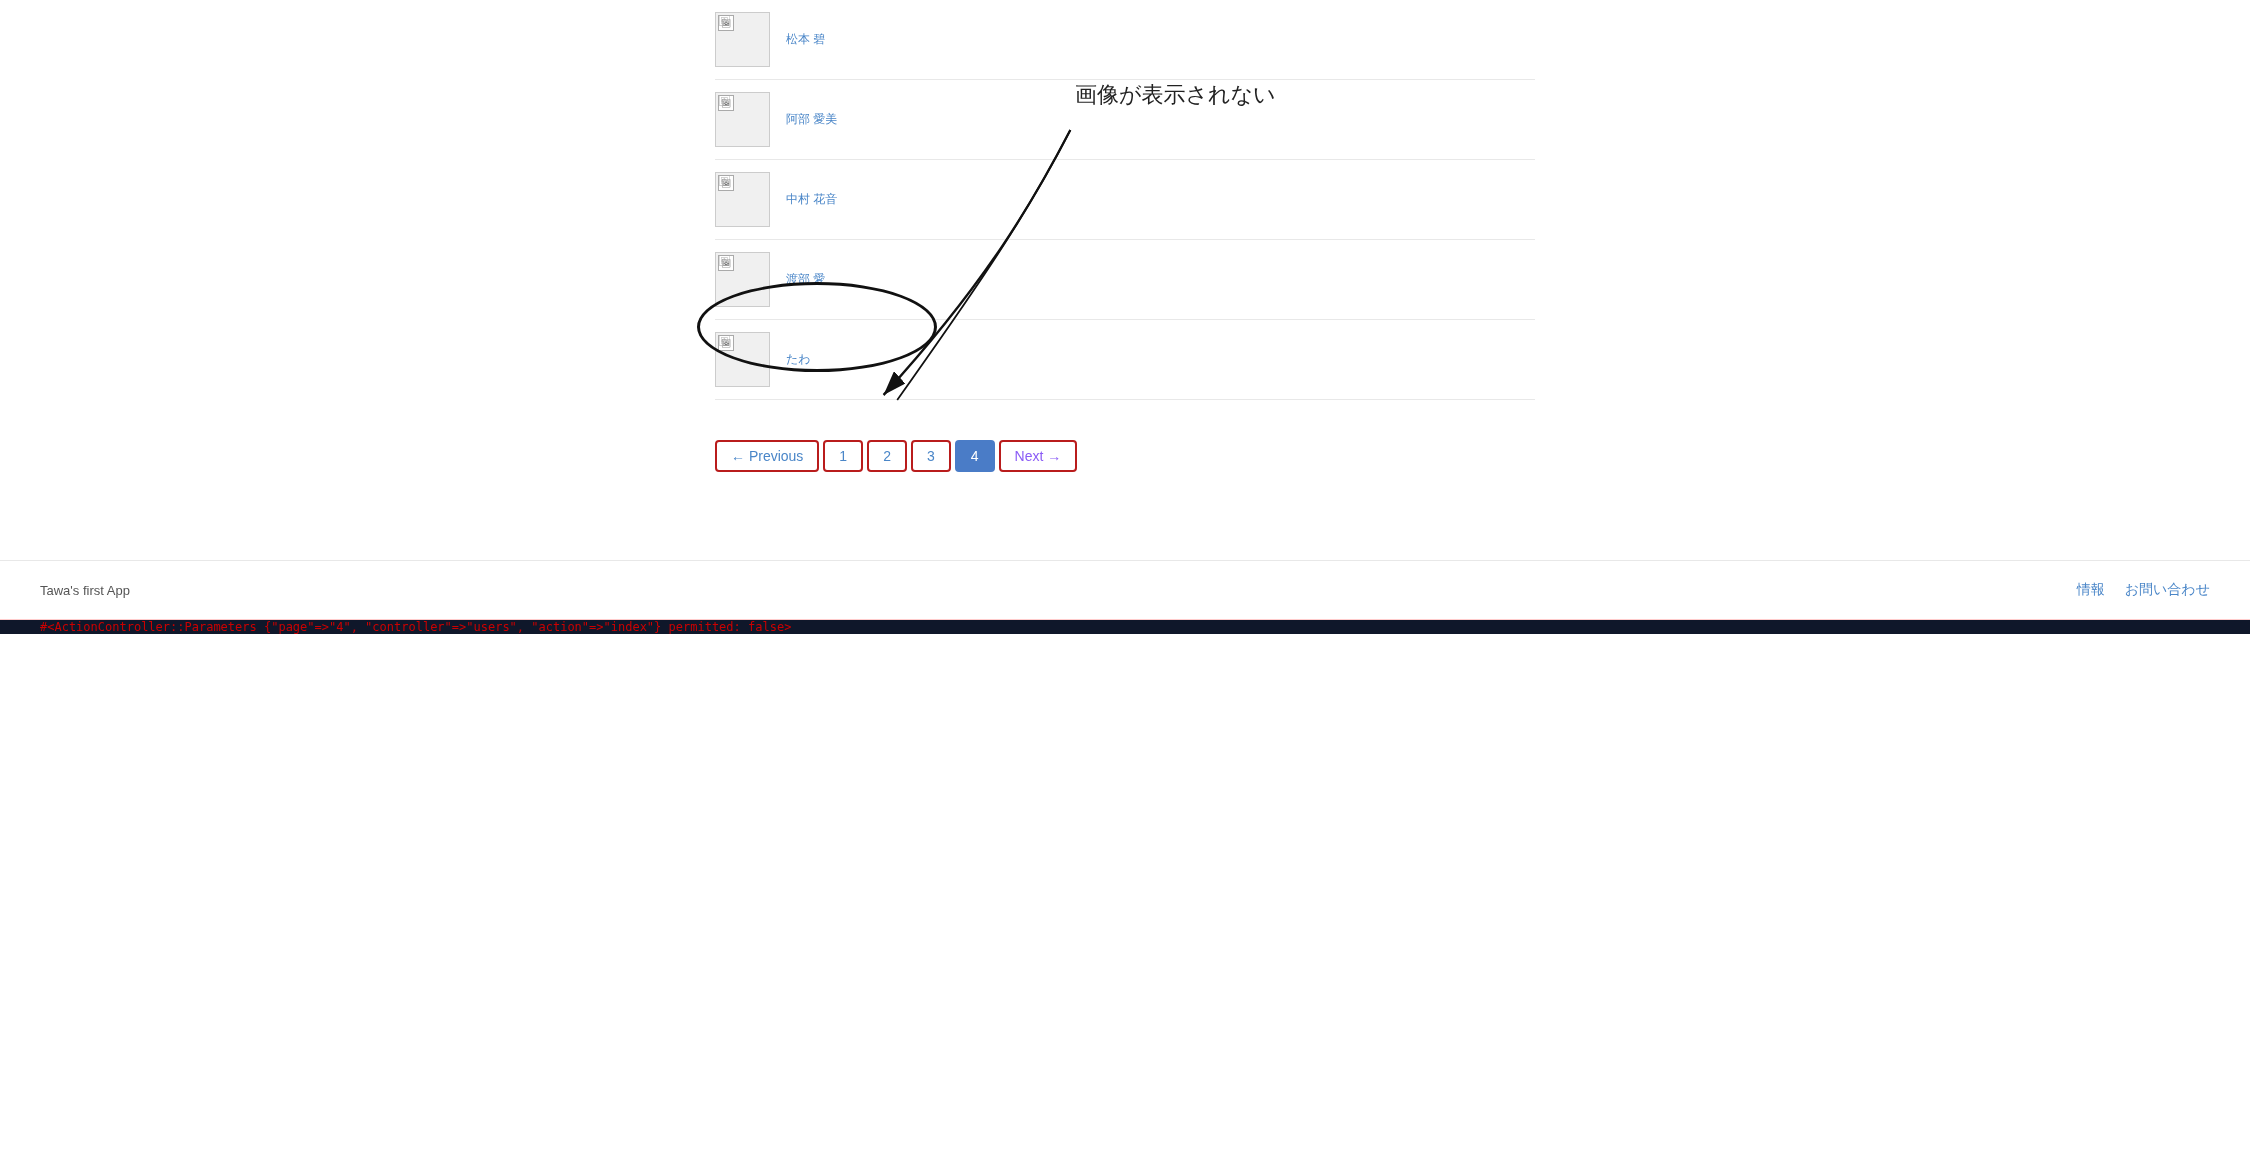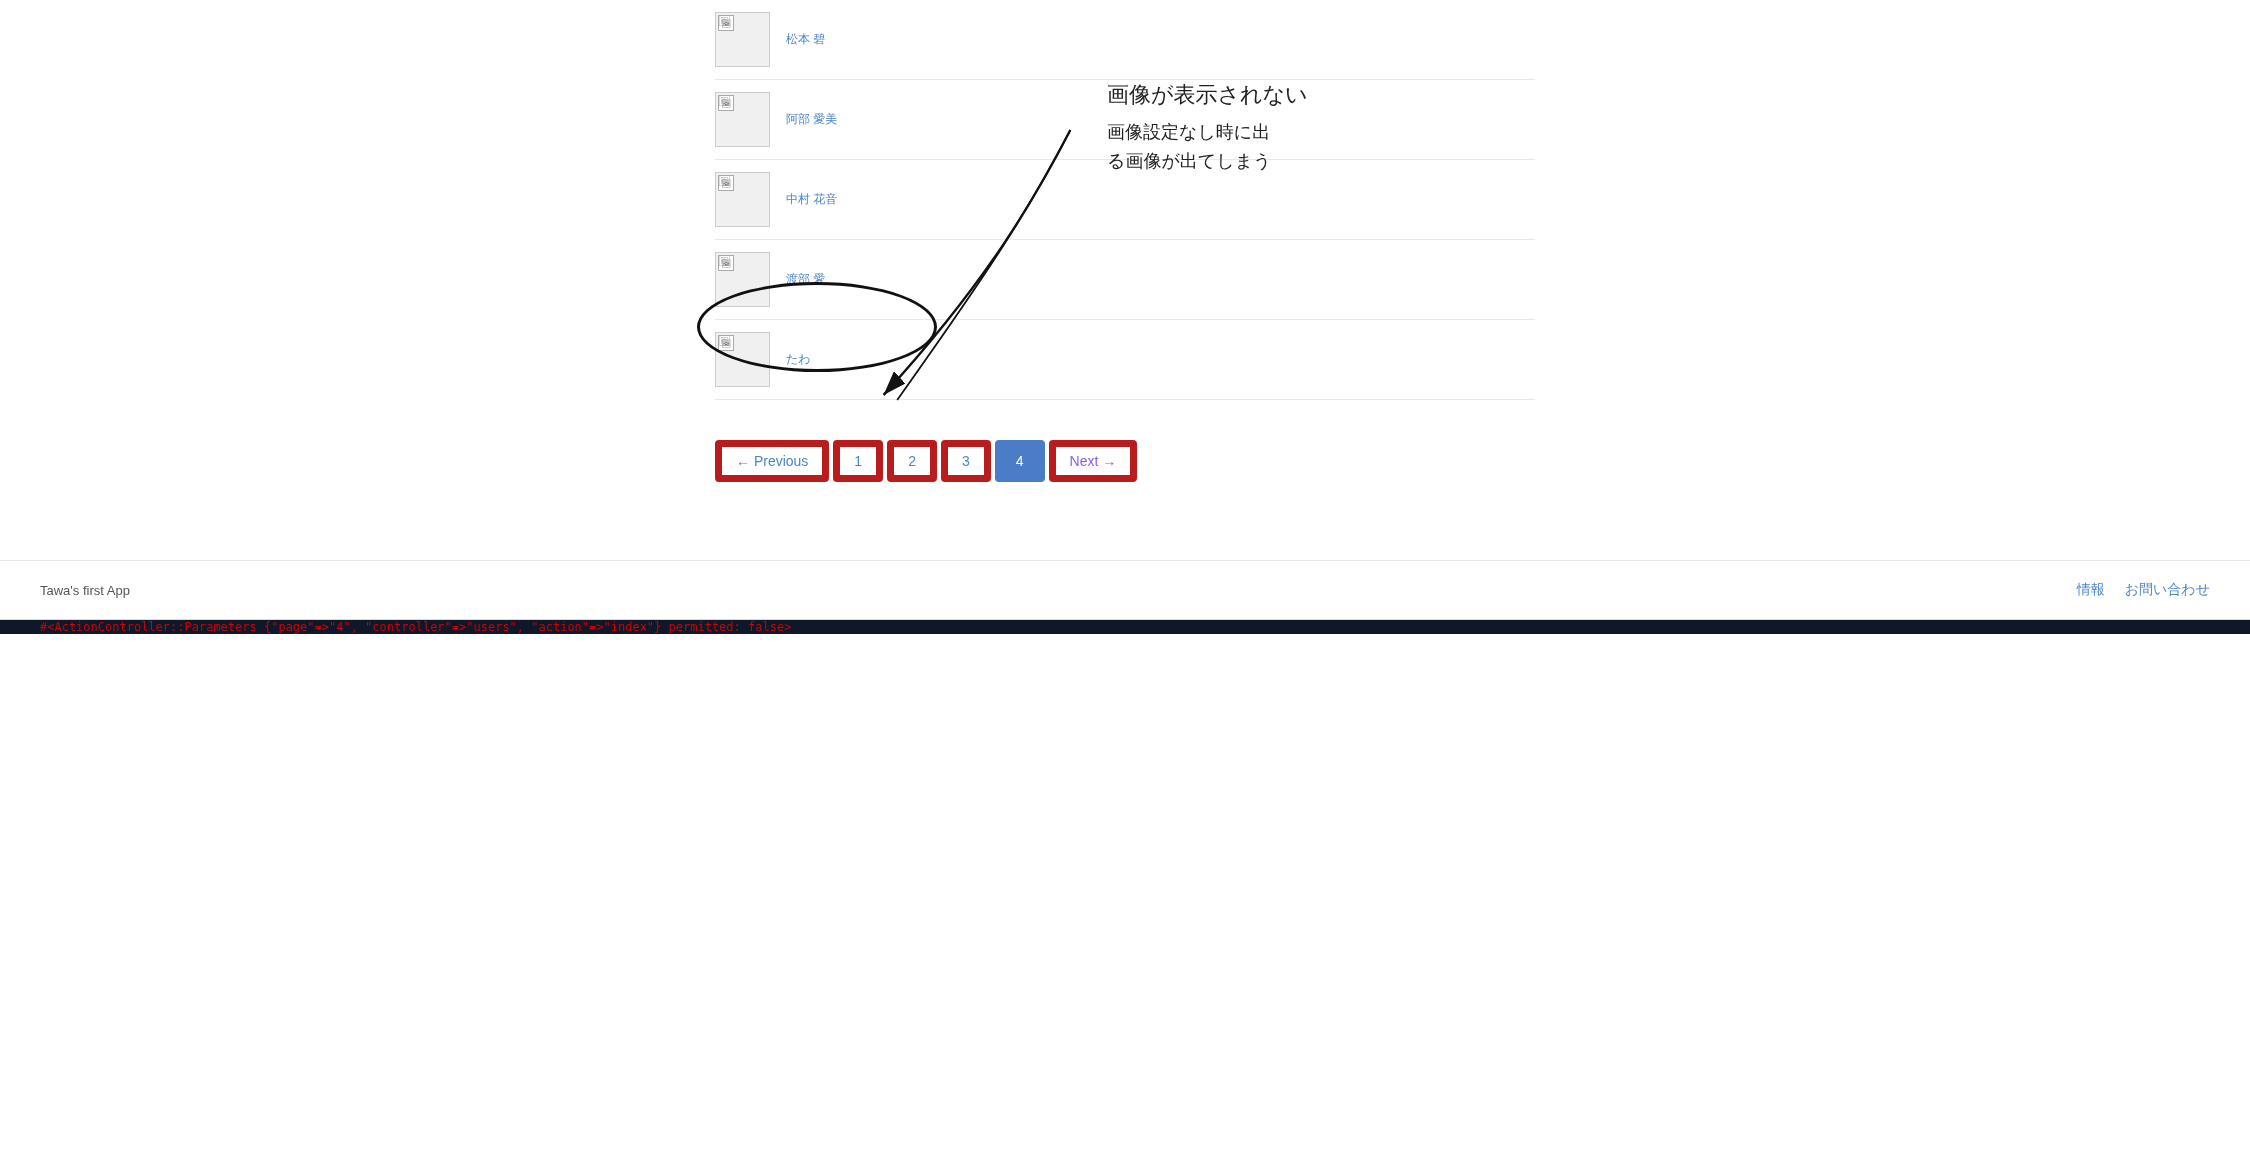--- a/index.html
+++ b/index.html
@@ -66,21 +66,21 @@
 
     .user-name {
       margin-left: 16px;
       color: #4a86c8;
       font-size: 12px;
     }
 
     .annotation-area {
       position: absolute;
       top: 80px;
-      left: 392px;
+      left: 360px;
       width: 350px;
     }
 
     .annotation-title {
       font-size: 22px;
       font-weight: normal;
       color: #222;
       margin-bottom: 8px;
     }
 
@@ -116,21 +116,21 @@
     .pagination {
       display: flex;
       align-items: center;
       gap: 4px;
       margin-top: 40px;
       margin-bottom: 40px;
     }
 
     .pagination-btn {
       padding: 6px 14px;
-      border: 7px solid #b91c1c;
+      border: 2px solid #b91c1c;
       background: #fff;
       color: #4a86c8;
       border-radius: 4px;
       cursor: pointer;
       font-size: 14px;
       text-decoration: none;
     }
 
     .pagination-btn.active {
       background: #4a7cc7;
@@ -223,23 +223,20 @@
           <div class="broken-img-indicator">🖼</div>
         </div>
         <a class="user-name">たわ</a>
       </li>
     </ul>
 
     <div class="circle-highlight"></div>
 
     <div class="annotation-area">
       <div class="annotation-title">画像が表示されない</div>
-      <div class="annotation-desc">
-        画像設定なし時に出<br>る画像が出てしまう
-      </div>
     </div>
 
     <svg class="arrow-overlay" viewBox="0 0 900 500" preserveAspectRatio="none" style="position:absolute;top:0;left:0;width:100%;height:100%;pointer-events:none;">
 
       <path d="M 390,130 C 350,200 300,280 185,395" stroke="#111" stroke-width="2.5" fill="none" marker-end="url(#arrowhead)"></path>
       <defs>
         <marker id="arrowhead" markerWidth="10" markerHeight="7" refX="10" refY="3.5" orient="auto">
           <polygon points="0 0, 10 3.5, 0 7" fill="#111"></polygon>
         </marker>
       </defs>

